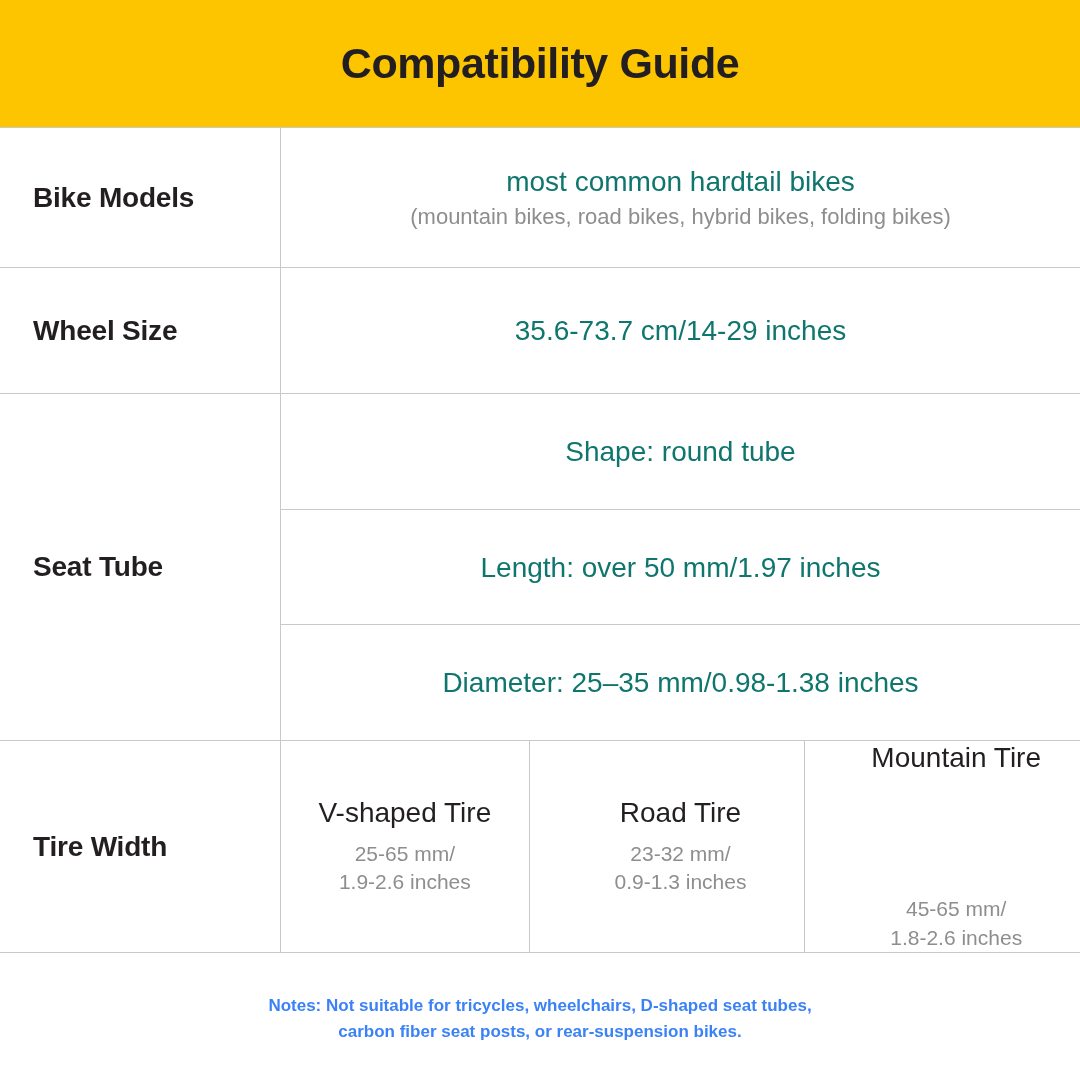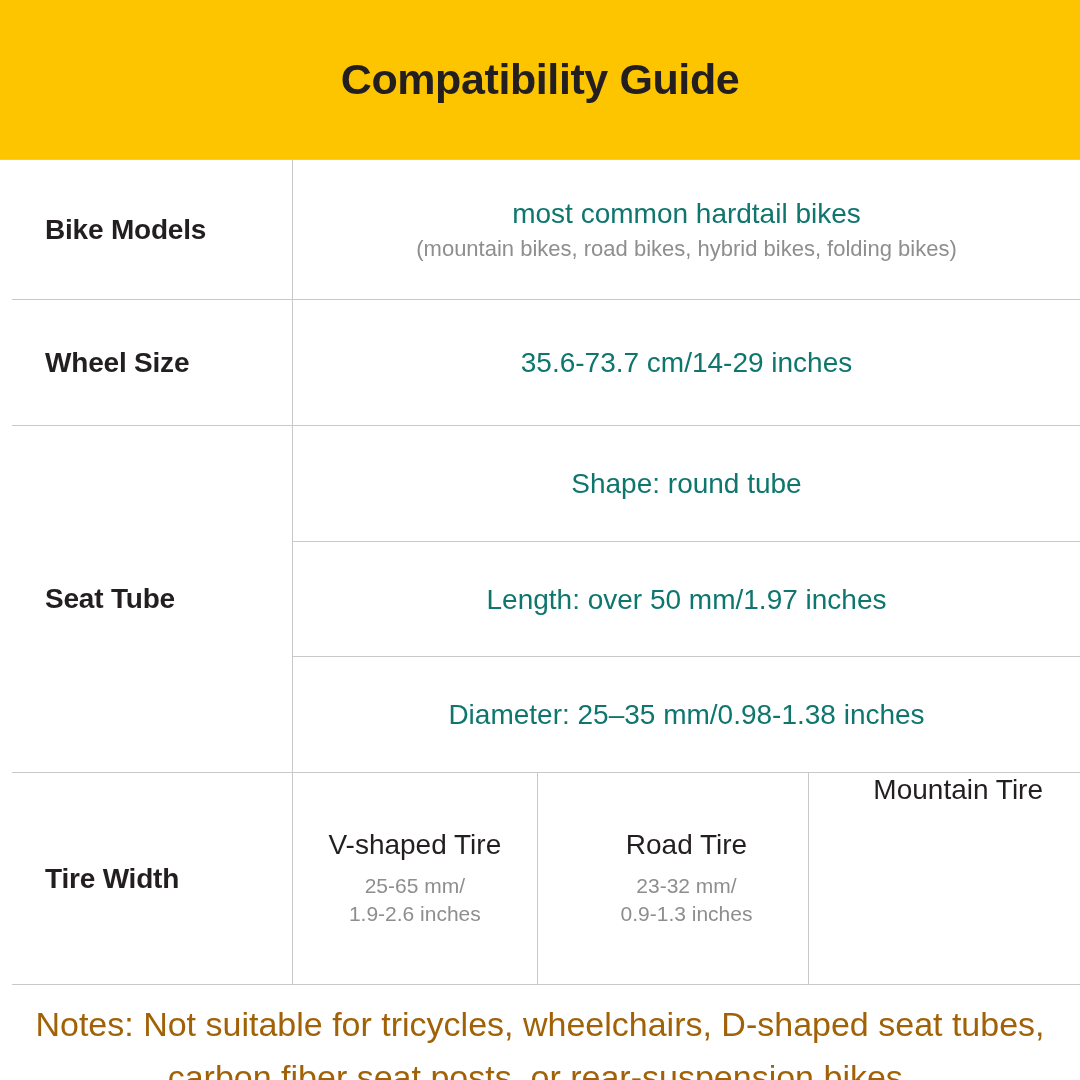--- a/index.html
+++ b/index.html
@@ -16,42 +16,41 @@
   .sheet {
     width: 1080px;
     height: 1080px;
     display: flex;
     flex-direction: column;
     background: #ffffff;
   }
 
   
   .header {
-    height: 159px;
+    height: 127px;
     background: #fdc500;
     display: flex;
     align-items: center;
     justify-content: center;
     flex: 0 0 auto;
   }
   .header-title {
     font-size: 43px;
     font-weight: bold;
     letter-spacing: -0.4px;
     color: #231f20;
     text-align: center;
   }
 
   
   .table {
     flex: 1 1 auto;
     display: flex;
     flex-direction: column;
     border-top: 1.5px solid #c9c9c9;
-    padding-left: 12px;
   }
   .row {
     display: flex;
     border-bottom: 1.5px solid #c9c9c9;
   }
   .row:last-child { border-bottom: 1.5px solid #c9c9c9; }
 
   .label-cell {
     width: 281px;
     flex: 0 0 281px;
@@ -143,23 +142,24 @@
     flex: 0 0 auto;
     height: 132px;
     display: flex;
     flex-direction: column;
     align-items: center;
     justify-content: center;
     text-align: center;
     padding: 0 30px;
   }
   .notes-line {
-    font-size: 34px;
-    color: #a16207;
+    font-size: 17px;
+    color: #3b82f6;
     line-height: 1.55;
+    font-weight: bold;
   }
 </style>
 </head>
 <body>
 
 <div class="sheet">
 
   <div class="header">
     <div class="header-title">Compatibility Guide</div>
   </div>
@@ -216,20 +216,24 @@
         </div>
         <div class="tire-col">
           <div class="tire-name">Road Tire</div>
           <div class="tire-spec">
             <span>23-32 mm/</span><br>
             <span>0.9-1.3 inches</span>
           </div>
         </div>
         <div class="tire-col">
           <div class="tire-name">Mountain Tire</div>
+          <div class="tire-spec">
+            <span>45-65 mm/</span><br>
+            <span>1.8-2.6 inches</span>
+          </div>
         </div>
       </div>
     </div>
 
   </div>
 
   <div class="notes">
     <div class="notes-line">Notes: Not suitable for tricycles, wheelchairs, D-shaped seat tubes,</div>
     <div class="notes-line">carbon fiber seat posts, or rear-suspension bikes.</div>
   </div>

